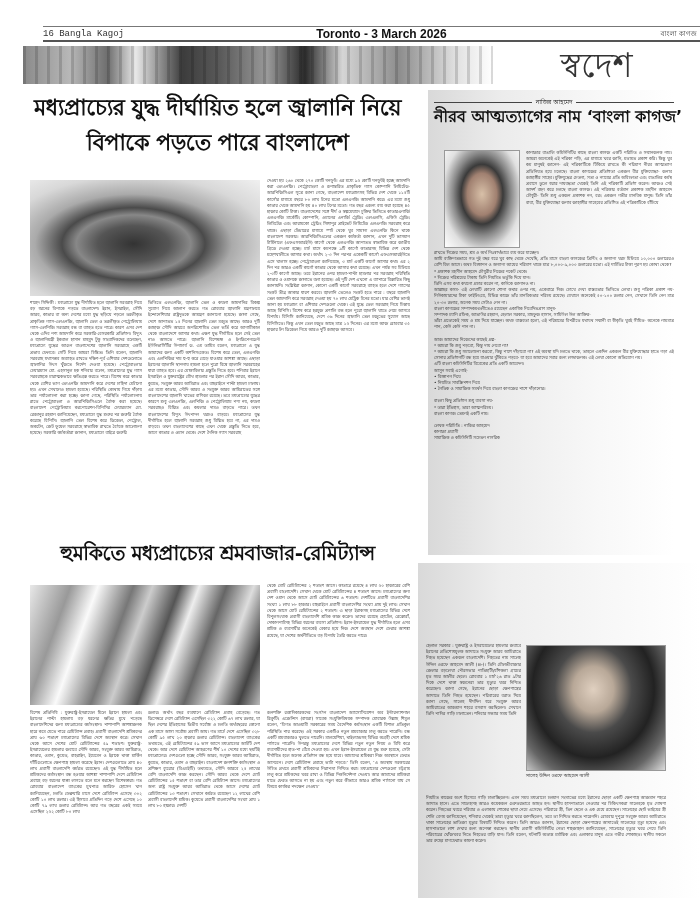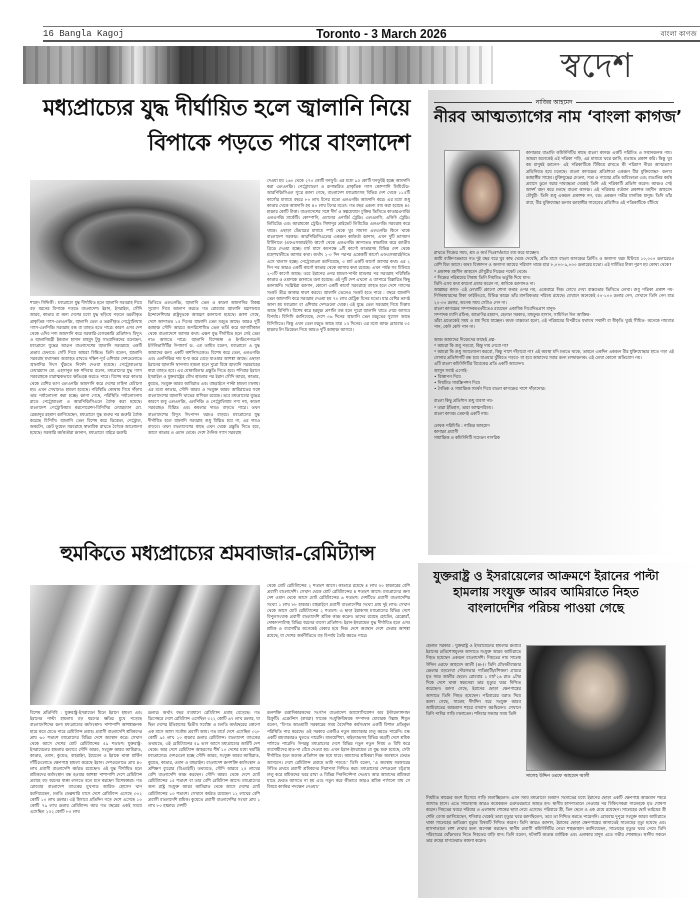--- a/index.html
+++ b/index.html
@@ -14,21 +14,21 @@
 
   .banner { position: absolute; left: 23px; top: 46px; width: 677px; height: 22px; display: flex; align-items: stretch; }
   .banner .photos { width: 470px; height: 38px;
     background: linear-gradient(90deg, #8a8a8a 0%, #b8b8b8 10%, #6e6e6e 18%, #e8e8e8 24%, #3c3c3c 34%, #5a5a5a 42%, #9a9a9a 52%, #2a2a2a 60%, #d5d5d5 68%, #8d8d8d 80%, #e0e0e0 92%, #ffffff 100%);
     position: relative; overflow: hidden; }
   .banner .photos::after { content: ""; position: absolute; left: 0; top: 0; right: 0; bottom: 0;
     background: repeating-linear-gradient(90deg, rgba(0,0,0,0.15) 0 3px, transparent 3px 12px); }
   .banner .section-title { flex: 1; font-family: "DejaVu Serif", serif; font-size: 34px; text-align: center; line-height: 38px; color: #333; }
 
   .main-headline { position: absolute; left: 25px; top: 90px; width: 385px; font-family: "DejaVu Sans", sans-serif;
-    font-size: 22px; font-weight: bold; line-height: 35px; text-align: right; letter-spacing: -0.5px; }
+    font-size: 22px; font-weight: bold; line-height: 35px; text-align: center; letter-spacing: -0.5px; }
 
   .photo { position: absolute; background: #888; overflow: hidden; }
   .photo-stove { left: 30px; top: 180px; width: 230px; height: 116px;
     background: radial-gradient(ellipse at 45% 55%, #333 0%, #555 20%, #888 32%, #4a4a4a 40%, #aaa 55%, #d8d8d8 75%, #f0f0f0 100%); }
   .photo-remit { left: 30px; top: 585px; width: 230px; height: 120px;
     background: linear-gradient(110deg, #e8e8e8 0%, #999 15%, #fafafa 25%, #777 38%, #ccc 45%, #555 55%, #eee 62%, #666 72%, #ddd 82%, #444 92%, #bbb 100%); }
 
   .col { position: absolute; font-size: 4.2px; line-height: 6.2px; color: #222; text-align: justify; overflow: hidden; }
   .col p { margin-bottom: 0; }
 
@@ -127,21 +127,20 @@
   <p>বিশেষ প্রতিনিধি : যুক্তরাষ্ট্র-ইসরায়েল মিলে ইরানে হামলা এবং ইরানের পাল্টা হামলায় বড় ধরনের ক্ষতির মুখে পড়েছে বাংলাদেশিদের জন্য মধ্যপ্রাচ্যের কর্মসংস্থান। পাশাপাশি আশঙ্কাজনক হারে কমে যেতে পারে রেমিট্যান্স প্রবাহ। প্রবাসী বাংলাদেশি শ্রমিকদের প্রায় ৬০ শতাংশ মধ্যপ্রাচ্যের বিভিন্ন দেশে অবস্থান করে। সেখান থেকে আসে দেশের মোট রেমিট্যান্সের ৫৯ শতাংশ। যুক্তরাষ্ট্র-ইসরায়েলের হামলার জবাবে সৌদি আরব, সংযুক্ত আরব আমিরাত, কাতার, ওমান, কুয়েত, বাহরাইন, ইয়েমেন ও ইরাকে থাকা মার্কিন ঘাঁটিগুলোতে ক্ষেপণাস্ত্র হামলা করেছে ইরান। দেশগুলোতে প্রায় ৪০ লাখ প্রবাসী বাংলাদেশি কর্মরত রয়েছেন। এই যুদ্ধ দীর্ঘায়িত হলে শ্রমিকদের কর্মসংস্থান বন্ধ হওয়ার আশঙ্কা পাশাপাশি দেশে রেমিট্যান্স প্রবাহে বড় ধরনের ধাক্কা লাগতে বলে মনে করছেন বিশেষজ্ঞরা। গত রোববার বাংলাদেশ ব্যাংকের মুখপাত্র আরিফ হোসেন খান জানিয়েছেন, চলতি ফেব্রুয়ারি মাসে দেশে রেমিট্যান্স এসেছে ৩০২ কোটি ১০ লাখ ডলার। এই হিসাবে প্রতিদিন গড়ে দেশে এসেছে ১০ কোটি ৭৯ লাখ ডলার রেমিট্যান্স। আর গত বছরের একই সময়ে এসেছিল ২৫২ কোটি ৮০ লাখ</p>
 </div>
 <div class="col" style="left:148px; top:710px; width:112px; height:178px;">
   <p>ডলার। অর্থাৎ বছর ব্যবধানে রেমিট্যান্স প্রবাহ বেড়েছে। গত ডিসেম্বরে দেশে রেমিট্যান্স এসেছিল ৩২২ কোটি ৬৭ লাখ ডলার, যা ছিল দেশের ইতিহাসের দ্বিতীয় সর্বোচ্চ ও চলতি অর্থবছরের কোনো এক মাসে আসা সর্বোচ্চ প্রবাসী আয়। গত মার্চে দেশে এসেছিল ৩২৮ কোটি ৯৫ লাখ ২০ হাজার ডলার রেমিট্যান্স। বাংলাদেশ ব্যাংকের তথ্যমতে, এই রেমিট্যান্সের ৫৯ ভাগ আসে মধ্যপ্রাচ্যের আটটি দেশ থেকে। আর দেশে রেমিট্যান্স আহরণের শীর্ষ ১০ দেশের মধ্যে ছয়টিই মধ্যপ্রাচ্যের। দেশগুলো হচ্ছে সৌদি আরব, সংযুক্ত আরব আমিরাত, কুয়েত, কাতার, ওমান ও বাহরাইন। বাংলাদেশ জনশক্তি কর্মসংস্থান ও প্রশিক্ষণ ব্যুরোর (বিএমইটি) তথ্যমতে, সৌদি আরবে ২৫ লাখের বেশি বাংলাদেশি কাজ করছেন। সৌদি আরব থেকে দেশে মোট রেমিট্যান্সের ১৫ শতাংশ বা তার বেশি রেমিট্যান্স আসে। মধ্যপ্রাচ্যের অন্য রাষ্ট্র সংযুক্ত আরব আমিরাত থেকে আসে দেশের মোট রেমিট্যান্সের ১৩ শতাংশ। সেখানে কর্মরত রয়েছেন ১২ লাখের বেশি প্রবাসী বাংলাদেশি শ্রমিক। কুয়েতে প্রবাসী বাংলাদেশির সংখ্যা প্রায় ১ লাখ ৮০ হাজার। দেশটি</p>
 </div>
 <div class="col" style="left:267px; top:710px; width:143px; height:178px;">
   <p>জনশক্তি রপ্তানিকারকদের সংগঠন বাংলাদেশ অ্যাসোসিয়েশন অব ইন্টারন্যাশনাল রিক্রুটিং এজেন্সিস (বায়রা) সাবেক সংযুক্তিবিষয়ক সম্পাদক মোবারক উল্লাহ শিমুল বলেন, ‘বিগত আওয়ামী সরকারের সময় বৈদেশিক কর্মসংস্থান একটি বিশাল প্রতিকূল পরিস্থিতি পার করেছে। ওই সরকার একটিও নতুন শ্রমবাজার চালু করতে পারেনি। বন্ধ একটি শ্রমবাজারও খুলতে পারেনি। মালয়েশিয়া, থাইল্যান্ডসহ বিভিন্ন অগ্রহী দেশে শ্রমিক পাঠাতে পারেনি। উপরন্তু মধ্যপ্রাচ্যের দেশে বিভিন্ন নতুন নতুন নিয়ম ও বিধি করে ব্যবসায়ীদের হাত-পা বেঁধে দেওয়া হয়। এখন ইরান-ইসরায়েল যে যুদ্ধ শুরু হয়েছে, সেটা দীর্ঘায়িত হলে অনেক প্রতিষ্ঠান বন্ধ হয়ে যাবে। আমাদের শ্রমিকরা নিজ অবস্থানে ফেরত আসবেন। দেশে রেমিট্যান্স প্রবাহে ভাটা পড়বে।’ তিনি বলেন, ‘এ অবস্থায় সরকারের উচিত প্রথমে প্রবাসী শ্রমিকদের নিরাপত্তা নিশ্চিত করা। মধ্যপ্রাচ্যের দেশগুলো চট্টগ্রাম চালু করে শ্রমিকদের খবর রাখা ও বিভিন্ন দিকনির্দেশনা দেওয়া। আর আমাদের শ্রমিকরা যাতে ফেরত আসতে না হয় এবং নতুন করে কীভাবে আরও শ্রমিক পাঠানো যায় সে বিষয়ে কার্যকর পদক্ষেপ নেওয়া।’</p>
 </div>
 
 <div class="sidebar2">
-  <h2 class="sidebar2-headline">যুক্তরাষ্ট্র ও ইসরায়েলের আক্রমণে ইরানের পাল্টা হামলায় সংযুক্ত আরব আমিরাতে নিহত বাংলাদেশির পরিচয় পাওয়া গেছে</h2>
   <div class="col" style="left:8px; top:80px; width:95px; height:150px;">
     <p>হেলাল সরকার : যুক্তরাষ্ট্র ও ইসরায়েলের হামলার জবাবে ইরানের প্রতিশোধমূলক আঘাতে সংযুক্ত আরব আমিরাতে নিহত হয়েছেন একজন বাংলাদেশি। নিহতের নাম সালেহ উদ্দিন ওরফে আহমেদ আলী (৪৮)। তিনি মৌলভীবাজার জেলার বড়লেখা পৌরসভার পাতিহাটী/বাঁশকলা গ্রামের মৃত সমর আলীর ছেলে। রোববার ১ মার্চ'২৬ রাত ৯টার দিকে দেশে থাকা স্বজনেরা তার মৃত্যুর খবর নিশ্চিত করেছেন। জানা গেছে, ইরানের ছোড়া ক্ষেপণাস্ত্রের আঘাতে তিনি নিহত হয়েছেন। পরিবারের বরাত দিয়ে জানা গেছে, সালেহ দীর্ঘদিন ধরে সংযুক্ত আরব আমিরাতের আজমান শহরে বসবাস করছিলেন। সেখানে তিনি পানির গাড়ি চালাতেন। শনিবার সন্ধ্যার সময় তিনি</p>
   </div>
   <div class="sidebar2-photo"></div>
   <div class="caption">সালেহ উদ্দিন ওরফে আহমেদ আলী</div>
   <div class="col" style="left:8px; top:232px; width:240px; height:100px;">
     <p>নিয়মিত কাজের অংশ হিসেবে গাড়ি চালাচ্ছিলেন। এমন সময় মধ্যপ্রাচ্যে চলমান সংঘাতের মধ্যে ইরানের ছোড়া একটি ক্ষেপণাস্ত্র আজমান শহরে আঘাত হানে। এতে সালেহসহ আরও কয়েকজন গুরুতরভাবে আহত হন। স্থানীয় হাসপাতালে নেওয়ার পর চিকিৎসকরা সালেহকে মৃত ঘোষণা করেন। নিহতের খবরে পরিবার ও এলাকায় শোকের ছায়া নেমে এসেছে। পরিবারে স্ত্রী, তিন ছেলে ও এক মেয়ে রয়েছেন। সালেহের ছোট ভাইয়ের স্ত্রী শেলি বেগম জানিয়েছেন, শনিবার থেকেই তারা মৃত্যুর খবর জানছিলেন, তবে তা নিশ্চিত করতে পারেননি। রোববার দুপুরে সংযুক্ত আরব আমিরাতে থাকা সালেহের ভাতিজা মৃত্যুর বিষয়টি নিশ্চিত করেন। তিনি আরও জানান, ইরানের ছোড়া ক্ষেপণাস্ত্রের আঘাতেই সালেহের মৃত্যু হয়েছে এবং হাসপাতালে লাশ দেখার জন্য অপেক্ষা করছেন। স্থানীয় প্রবাসী কমিউনিটির নেতা শাহজাহান জানিয়েছেন, সালেহের মৃত্যুর খবর পেয়ে তিনি পরিবারের খোঁজখবর নিতে নিহতের বাড়ি যান। তিনি বলেন, ঘটনাটি অত্যন্ত মর্মান্তিক এবং এলাকার মানুষ এতে গভীর শোকাহত। স্থানীয় সকলে তার রুহের মাগফেরাত কামনা করেন।</p>
   </div>
 </div>
 

